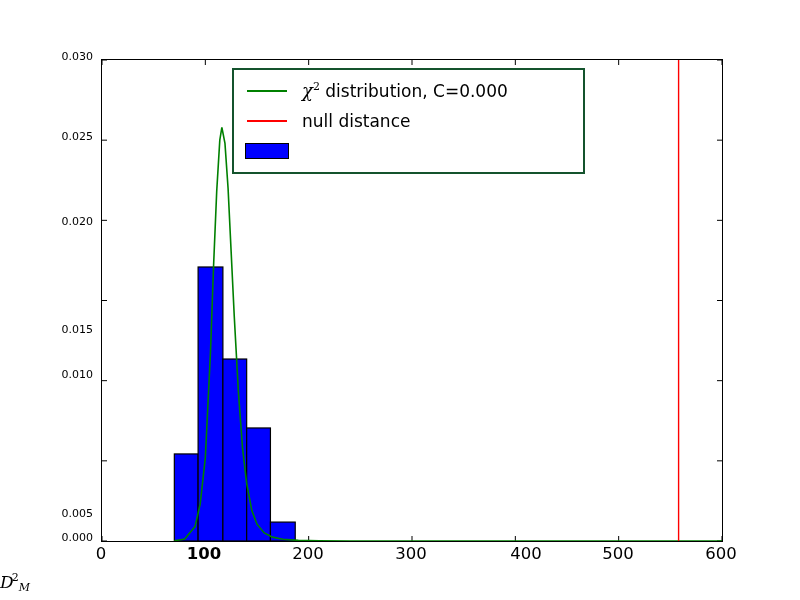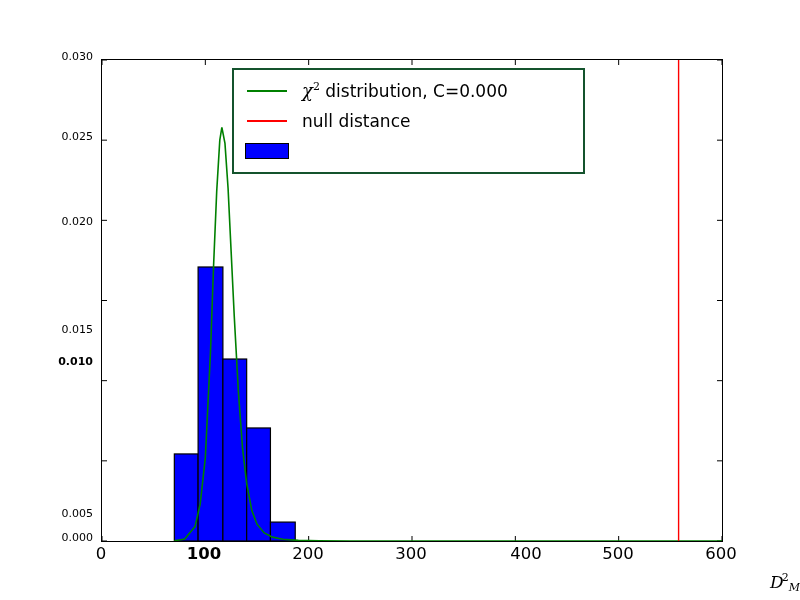--- a/index.html
+++ b/index.html
@@ -62,21 +62,21 @@
     color: #000000;
     white-space: nowrap;
     line-height: 1;
     transform: translateX(-50%);
   }
   #xlabel {
     position: absolute;
     top: 571px;
     left: 0;
     width: 800px;
-    text-align: right;
+    text-align: left;
     font-family: "DejaVu Serif", serif;
     font-style: italic;
     font-size: 17px;
     color: #000000;
   }
   #xlabel .sub {
     font-size: 11px;
     vertical-align: -0.35em;
     font-style: italic;
   }
@@ -147,21 +147,21 @@
 </head>
 <body>
 
 <div id="figure">
 
   <div id="ytick-labels">
     <div class="ytick-label" style="top:51px;">0.030</div>
     <div class="ytick-label" style="top:131px;">0.025</div>
     <div class="ytick-label" style="top:216px;">0.020</div>
     <div class="ytick-label" style="top:291px;margin-top:33px;">0.015</div>
-    <div class="ytick-label" style="top:356px;font-weight:bold;">0.010</div>
+    <div class="ytick-label" style="top:369px;">0.010</div>
     <div class="ytick-label" style="top:476px;margin-top:32px;">0.005</div>
     <div class="ytick-label" style="top:532px;text-align:right;">0.000</div>
   </div>
 
   <div>
     <div class="xtick-label" style="left:101px;">0</div>
     <div class="xtick-label" style="left:204px;font-weight:bold;">100</div>
     <div class="xtick-label" style="left:308px;">200</div>
     <div class="xtick-label" style="left:411px;">300</div>
     <div class="xtick-label" style="left:526px;">400</div>

